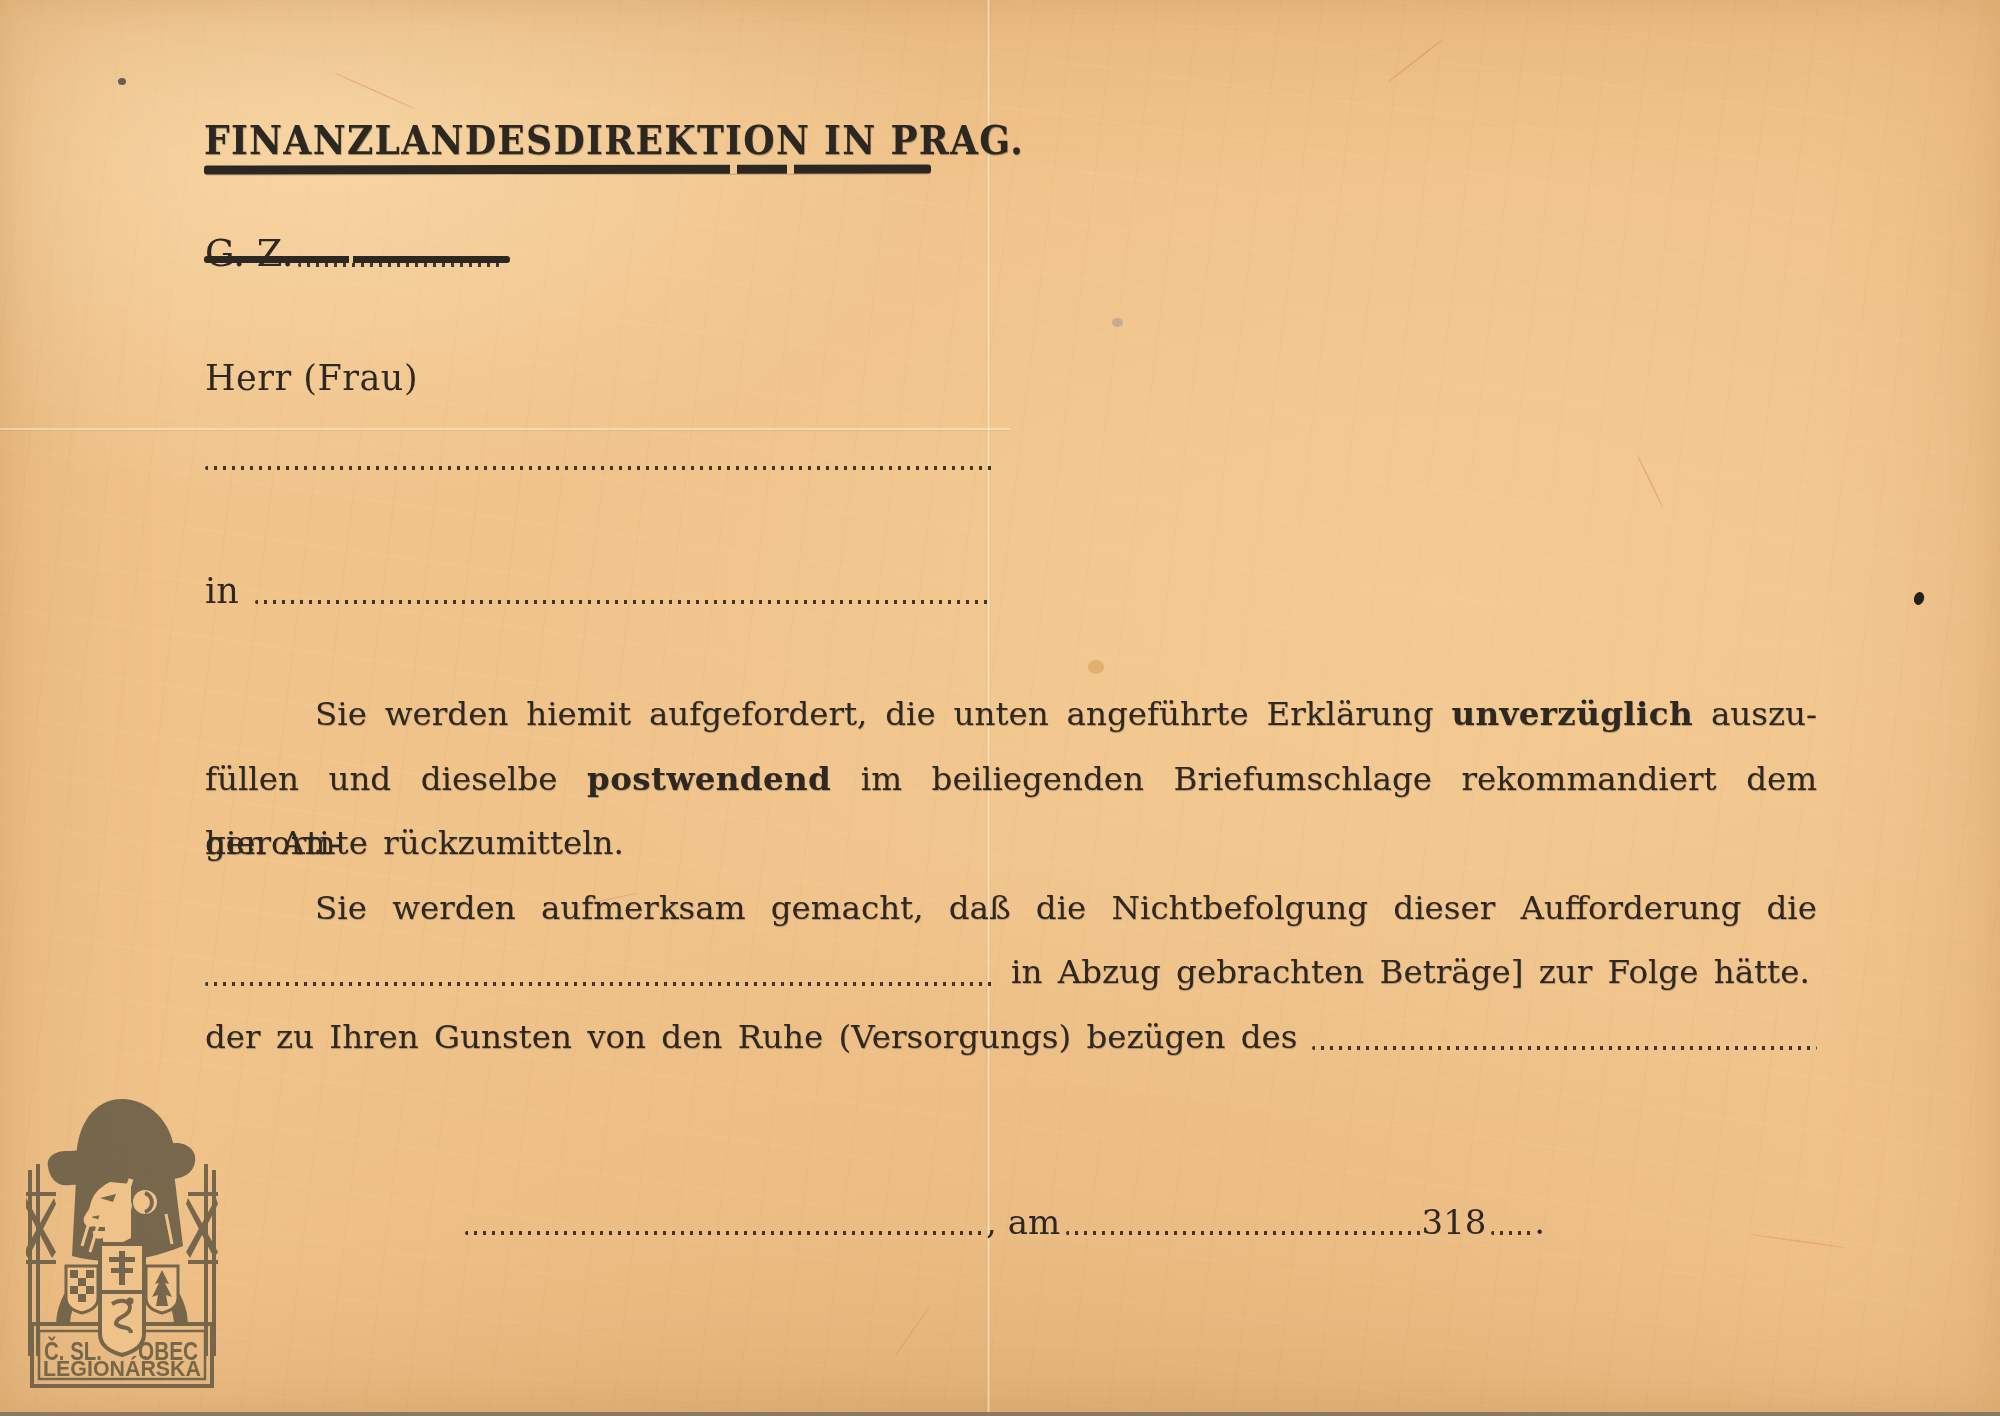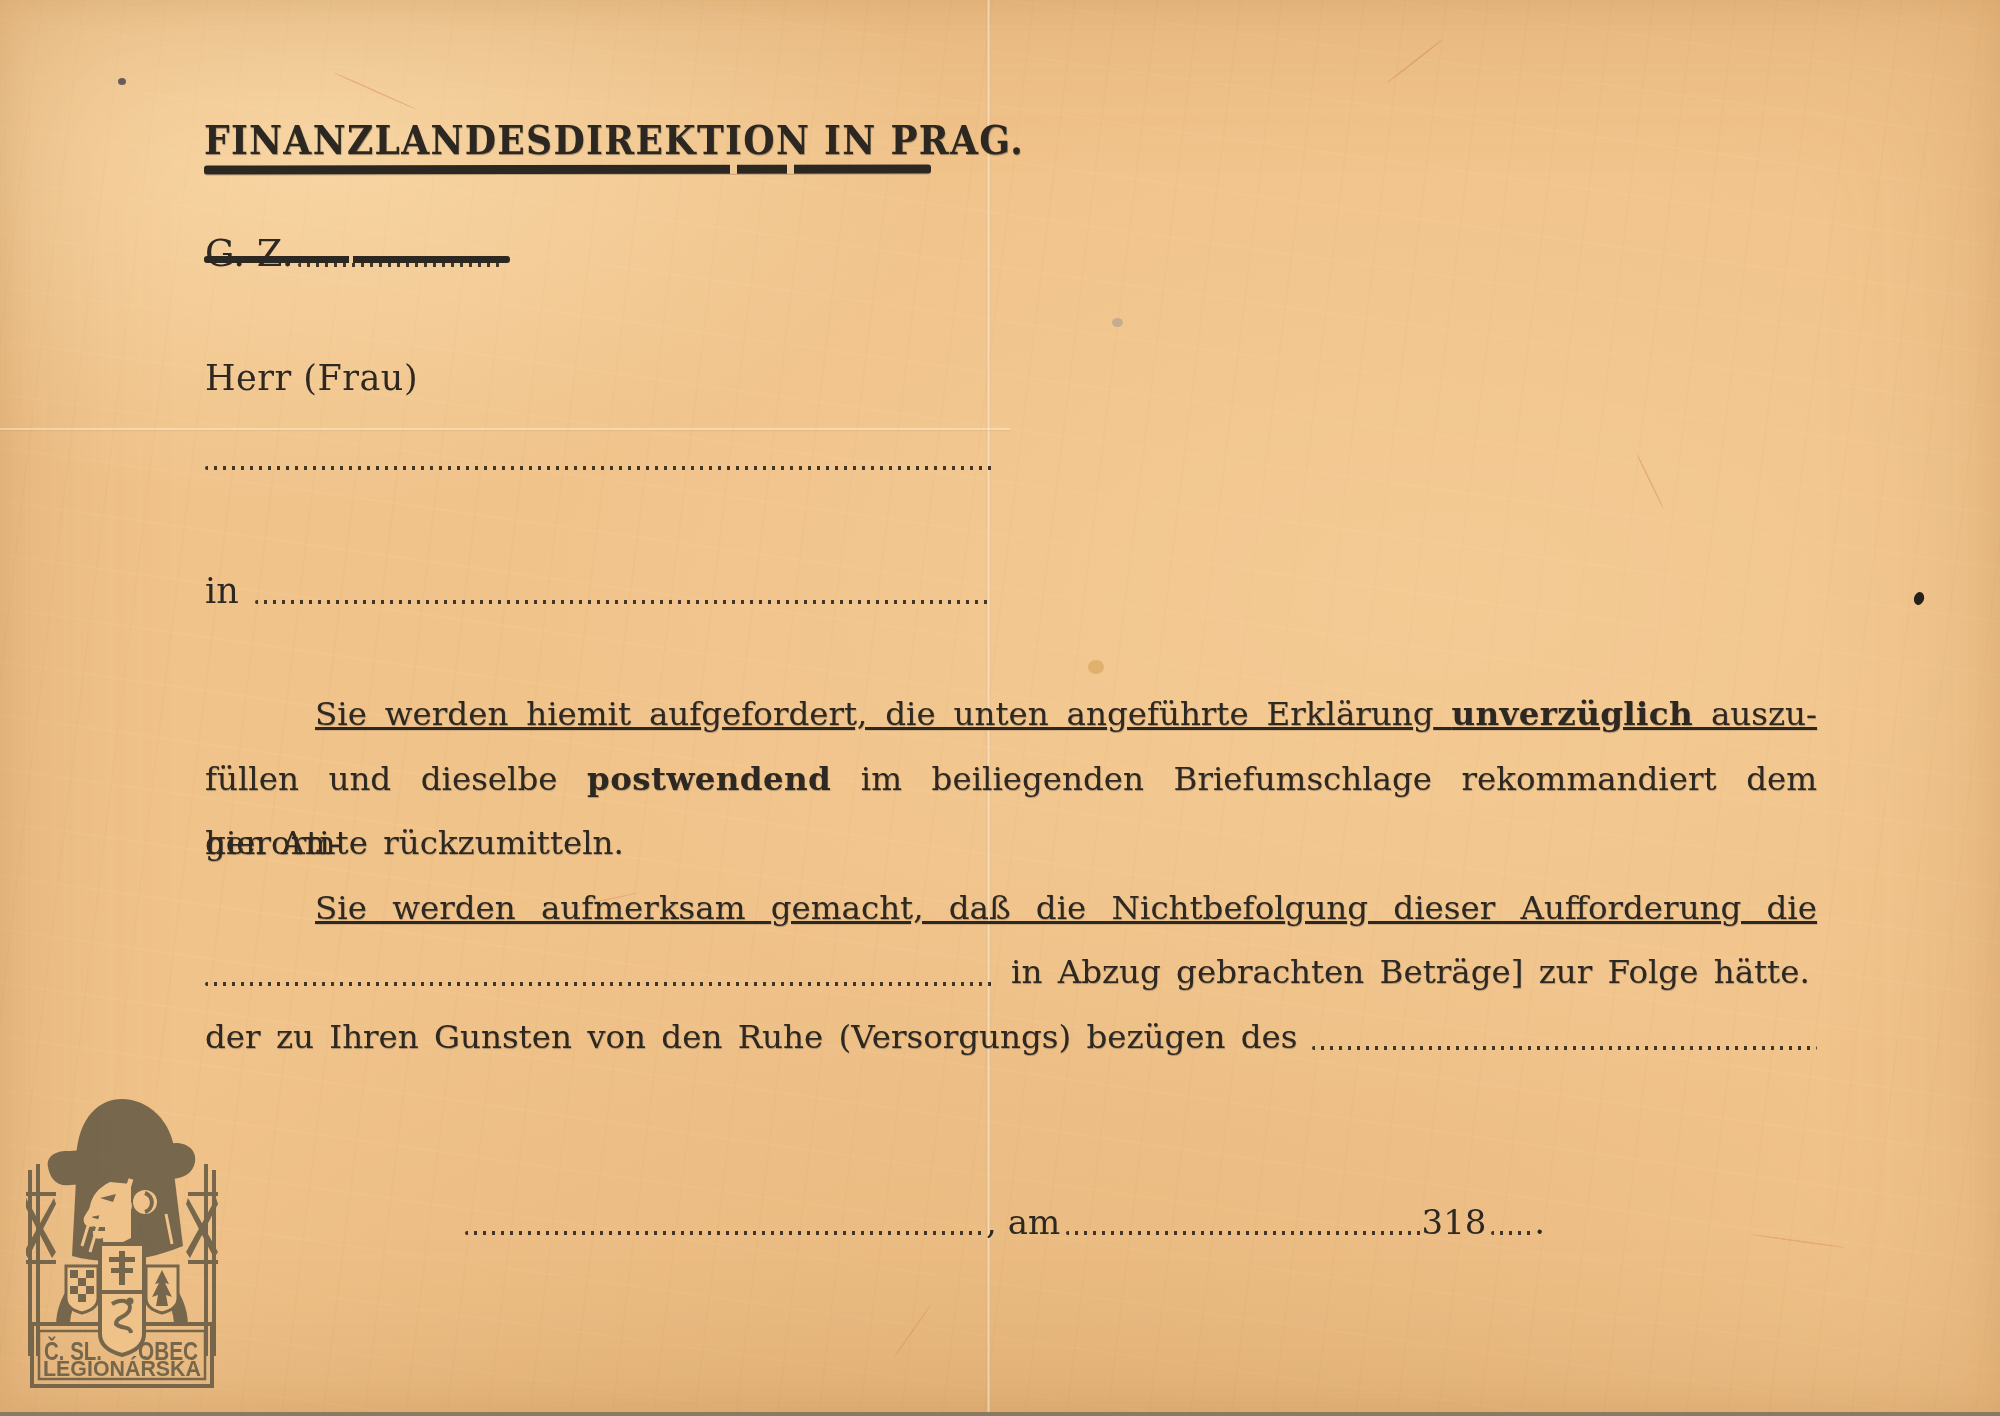--- a/index.html
+++ b/index.html
@@ -44,21 +44,21 @@
   .salutation{position:absolute;left:205px;top:358px;font-size:35px;letter-spacing:.5px;}
   .name-leader{left:205px;top:466px;width:788px;}
   .in-row{position:absolute;left:205px;top:534px;height:50px;line-height:50px;font-size:35px;width:788px;margin-top:32px;}
   .in-row .leader{flex:1;margin-left:16px;margin-bottom:12px;}
   
   .bodytext{position:absolute;left:205px;top:682px;width:1612px;
     font-size:32.5px;line-height:64.5px;word-spacing:5px;
     text-shadow:.5px .5px .7px rgba(46,40,34,.32);}
   .line{height:64.5px;white-space:nowrap;}
   .just{text-align:justify;text-align-last:justify;white-space:normal;}
-  .indent{text-indent:110px;text-decoration:underline;}
+  .indent{text-indent:110px;}
   .b{font-weight:700;letter-spacing:.4px;}
   .line.flexrow .leader{margin-bottom:19px;}
   .leadgrow{flex:1;margin-left:14px;}
   .leadfixed{width:792px;margin-right:14px;}
   
   .dateline{position:absolute;left:465px;top:1192px;width:1080px;height:60px;
     line-height:60px;font-size:34px;white-space:nowrap;justify-content:space-between;}
   .dateline .leader{margin-bottom:17px;}
   .dl1{width:525px;} .dl2{width:358px;margin-left:6px;} .dl3{width:44px;margin-left:4px;}
   

